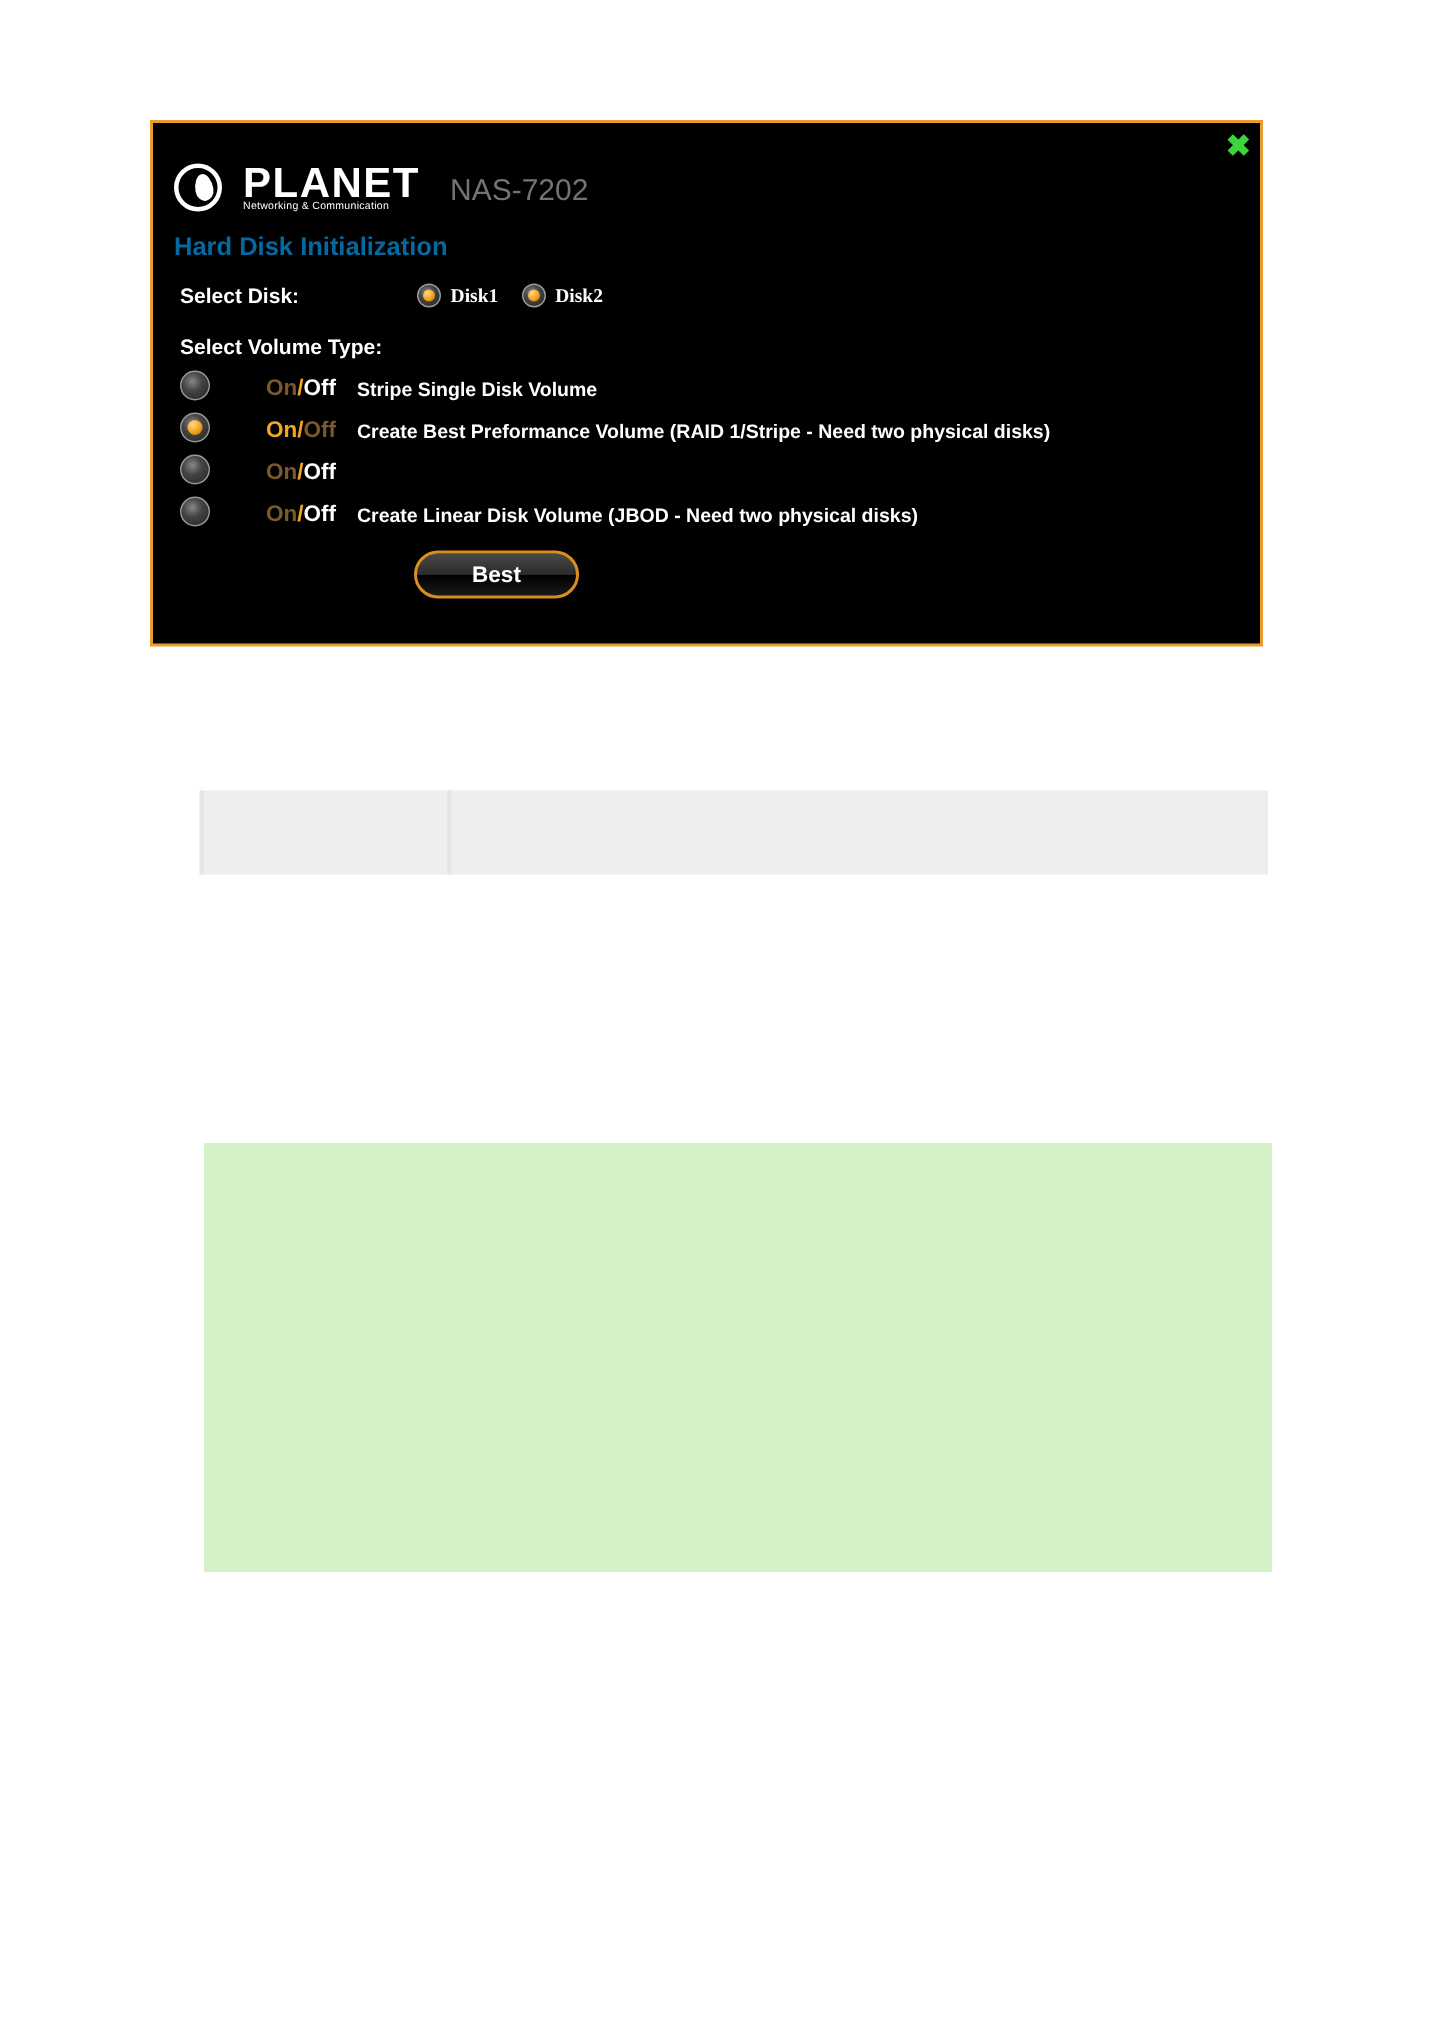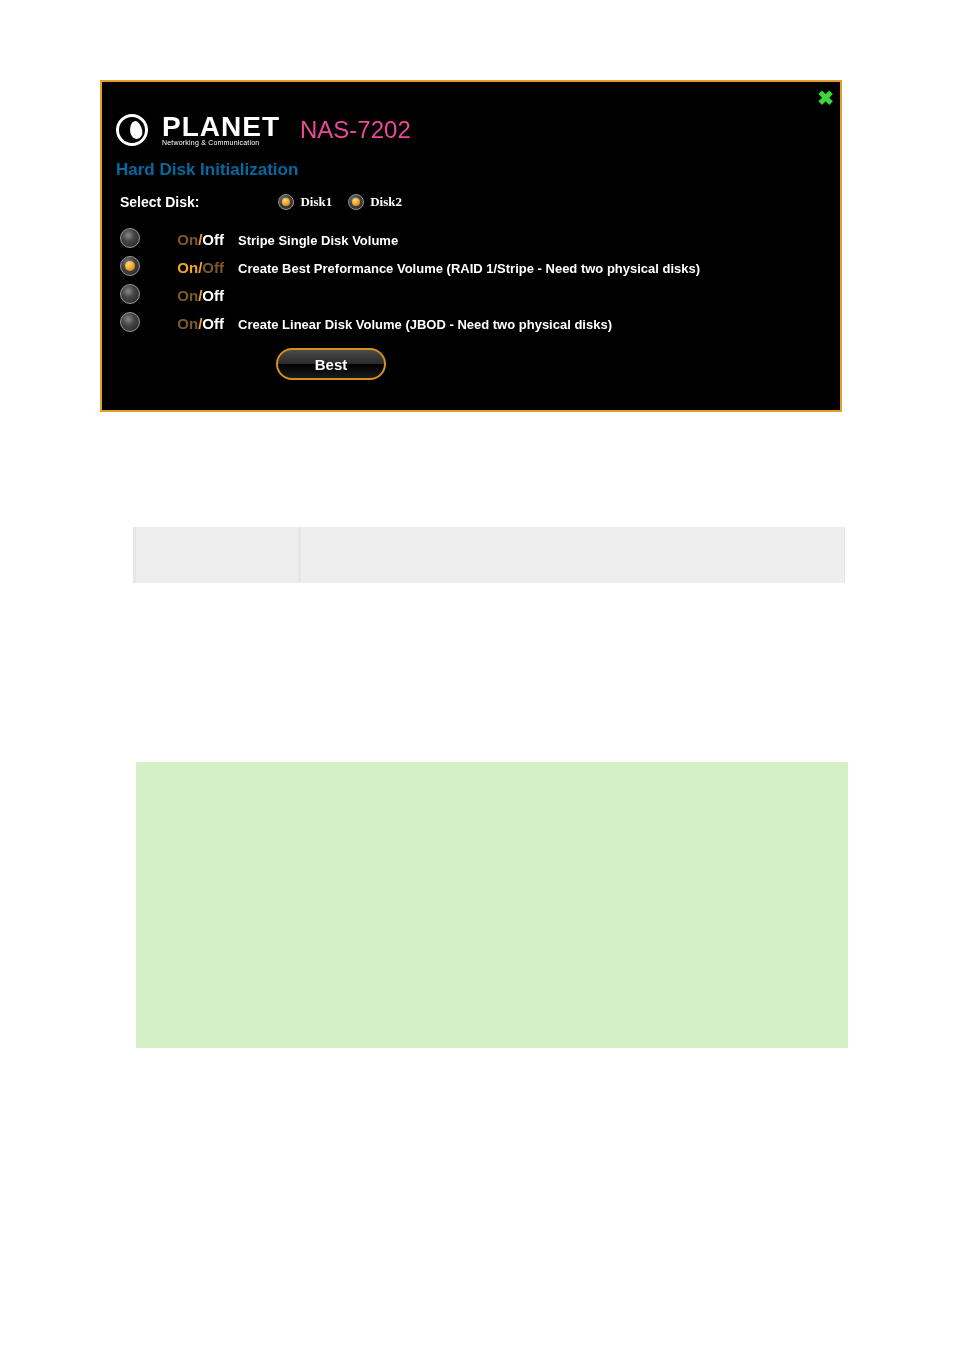--- a/index.html
+++ b/index.html
@@ -67,22 +67,22 @@
       letter-spacing: 1px;
       line-height: 0.9;
       font-family: "Arial Black", Arial, sans-serif;
     }
     .logo-tagline {
       color: #fff;
       font-size: 7px;
       letter-spacing: 0.2px;
     }
     .model {
-      color: #ec4899;
-      font-size: 24px;
+      color: #737373;
+      font-size: 20px;
       margin-left: 6px;
       margin-bottom: 2px;
       margin-top: 16px;
     }
     .section-title {
       color: #0369a1;
       font-size: 17px;
       font-weight: bold;
       margin-bottom: 14px;
     }
@@ -216,20 +216,21 @@
     <div class="select-disk-row">
       <span class="label">Select Disk:</span>
       <span class="disk-checks">
         <span class="radio checked"></span>
         <span class="disk-label">Disk1</span>
         <span class="radio checked"></span>
         <span class="disk-label">Disk2</span>
       </span>
     </div>
 
+    <div class="volume-type-label">Select Volume Type:</div>
 
     <div class="vt-row">
       <span class="radio large"></span>
       <span class="onoff">
         <span class="on-dim">On</span><span class="slash">/</span><span class="off-bright">Off</span>
       </span>
       <span class="vt-desc">Stripe Single Disk Volume</span>
     </div>
 
     <div class="vt-row">

